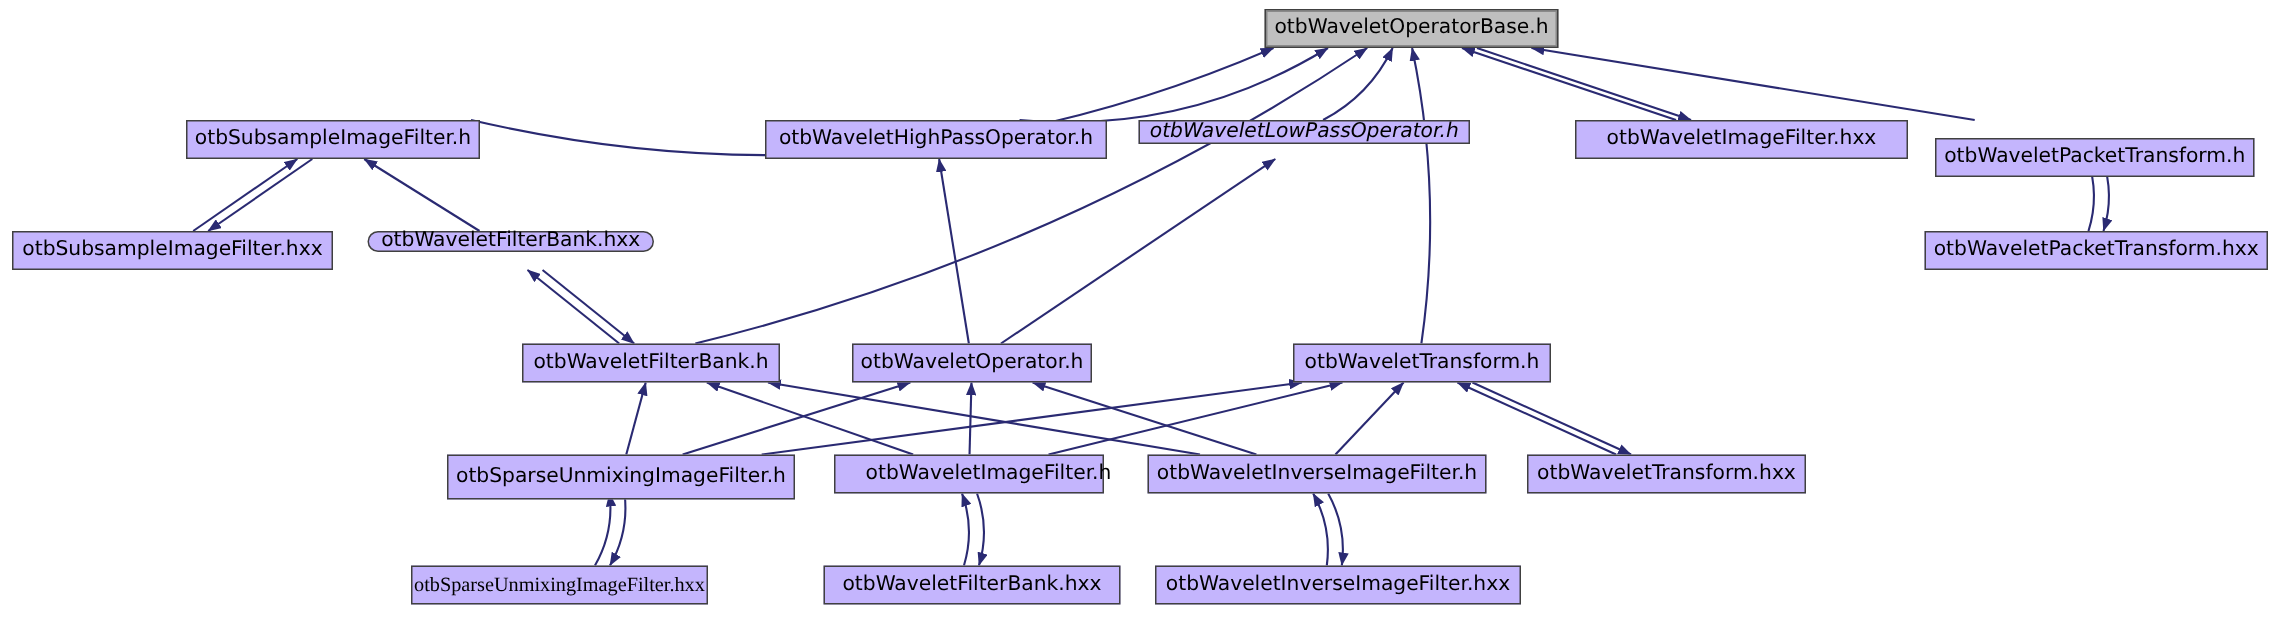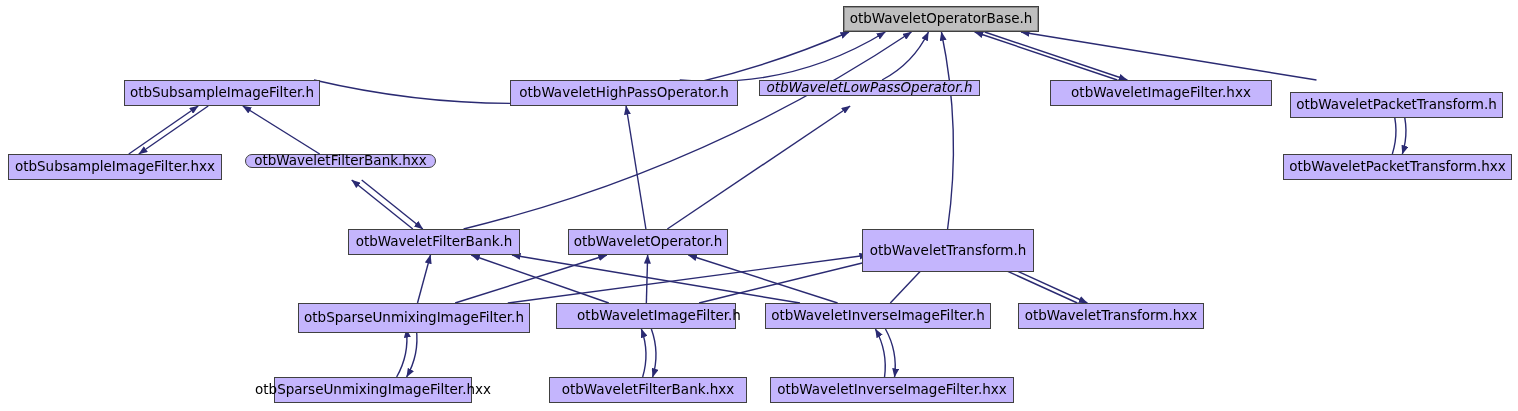--- a/index.html
+++ b/index.html
@@ -85,36 +85,36 @@
       </div>
       <div class="node" style="left: 1283px; top: 154px; width: 229px; height: 26px;">
         <span class="lbl">otbWaveletPacketTransform.hxx</span>
       </div>
       <div class="node" style="left: 348px; top: 229px; width: 172px; height: 26px;">
         <span class="lbl">otbWaveletFilterBank.h</span>
       </div>
       <div class="node" style="left: 568px; top: 229px; width: 160px; height: 26px;">
         <span class="lbl">otbWaveletOperator.h</span>
       </div>
-      <div class="node" style="left: 862px; top: 229px; width: 172px; height: 43px;">
+      <div class="node" style="left: 862px; top: 229px; width: 172px; height: 26px;">
         <span class="lbl">otbWaveletTransform.h</span>
       </div>
       <div class="node" style="left: 298px; top: 303px; width: 232px; height: 30px;">
         <span class="lbl">otbSparseUnmixingImageFilter.h</span>
       </div>
       <div class="node" style="left: 556px; top: 303px; width: 180px; height: 26px; padding-left: 26px;">
         <span class="lbl">otbWaveletImageFilter.h</span>
       </div>
       <div class="node" style="left: 765px; top: 303px; width: 226px; height: 26px;">
         <span class="lbl">otbWaveletInverseImageFilter.h</span>
       </div>
       <div class="node" style="left: 1018px; top: 303px; width: 186px; height: 26px;">
         <span class="lbl">otbWaveletTransform.hxx</span>
       </div>
-      <div class="node" style="left: 274px; top: 377px; width: 198px; height: 26px;">
+      <div class="node" style="left: 274px; top: 377px; width: 198px; height: 26px; font-family: Liberation Serif, serif;">
         <span class="lbl">otbSparseUnmixingImageFilter.hxx</span>
       </div>
       <div class="node" style="left: 549px; top: 377px; width: 198px; height: 26px;">
         <span class="lbl">otbWaveletFilterBank.hxx</span>
       </div>
       <div class="node" style="left: 770px; top: 377px; width: 244px; height: 26px;">
         <span class="lbl">otbWaveletInverseImageFilter.hxx</span>
       </div>
     </div>
 </div>

